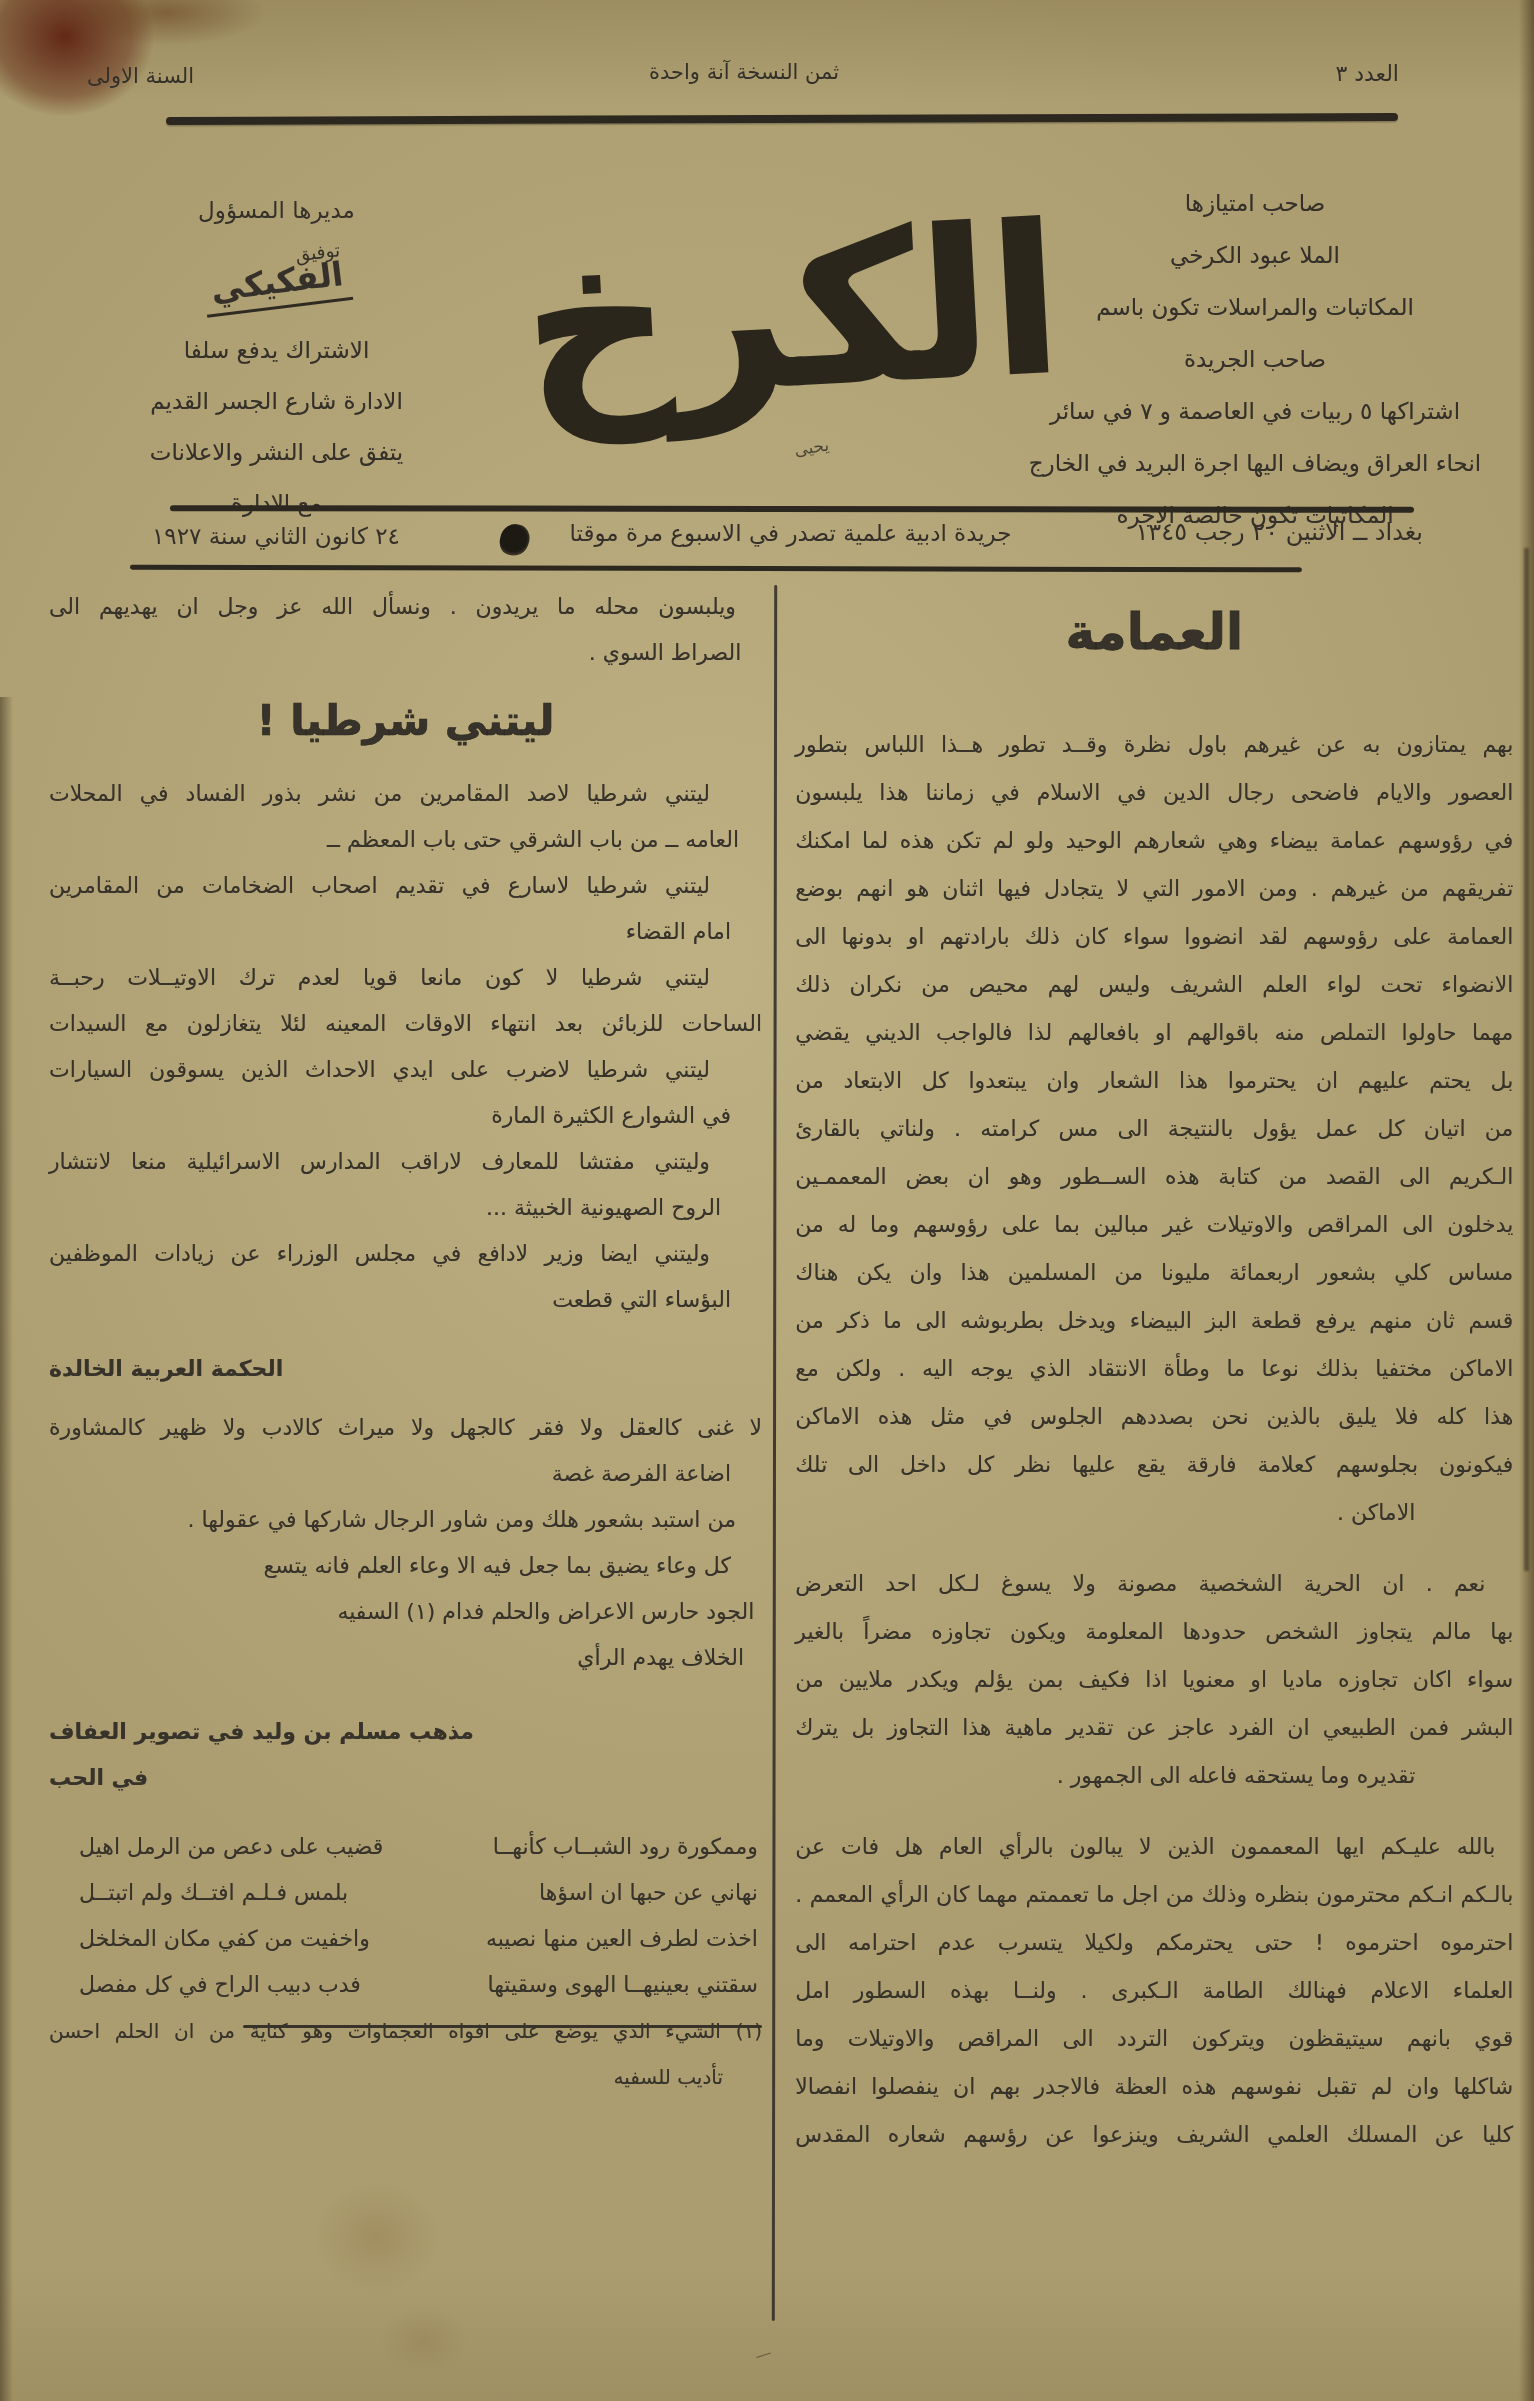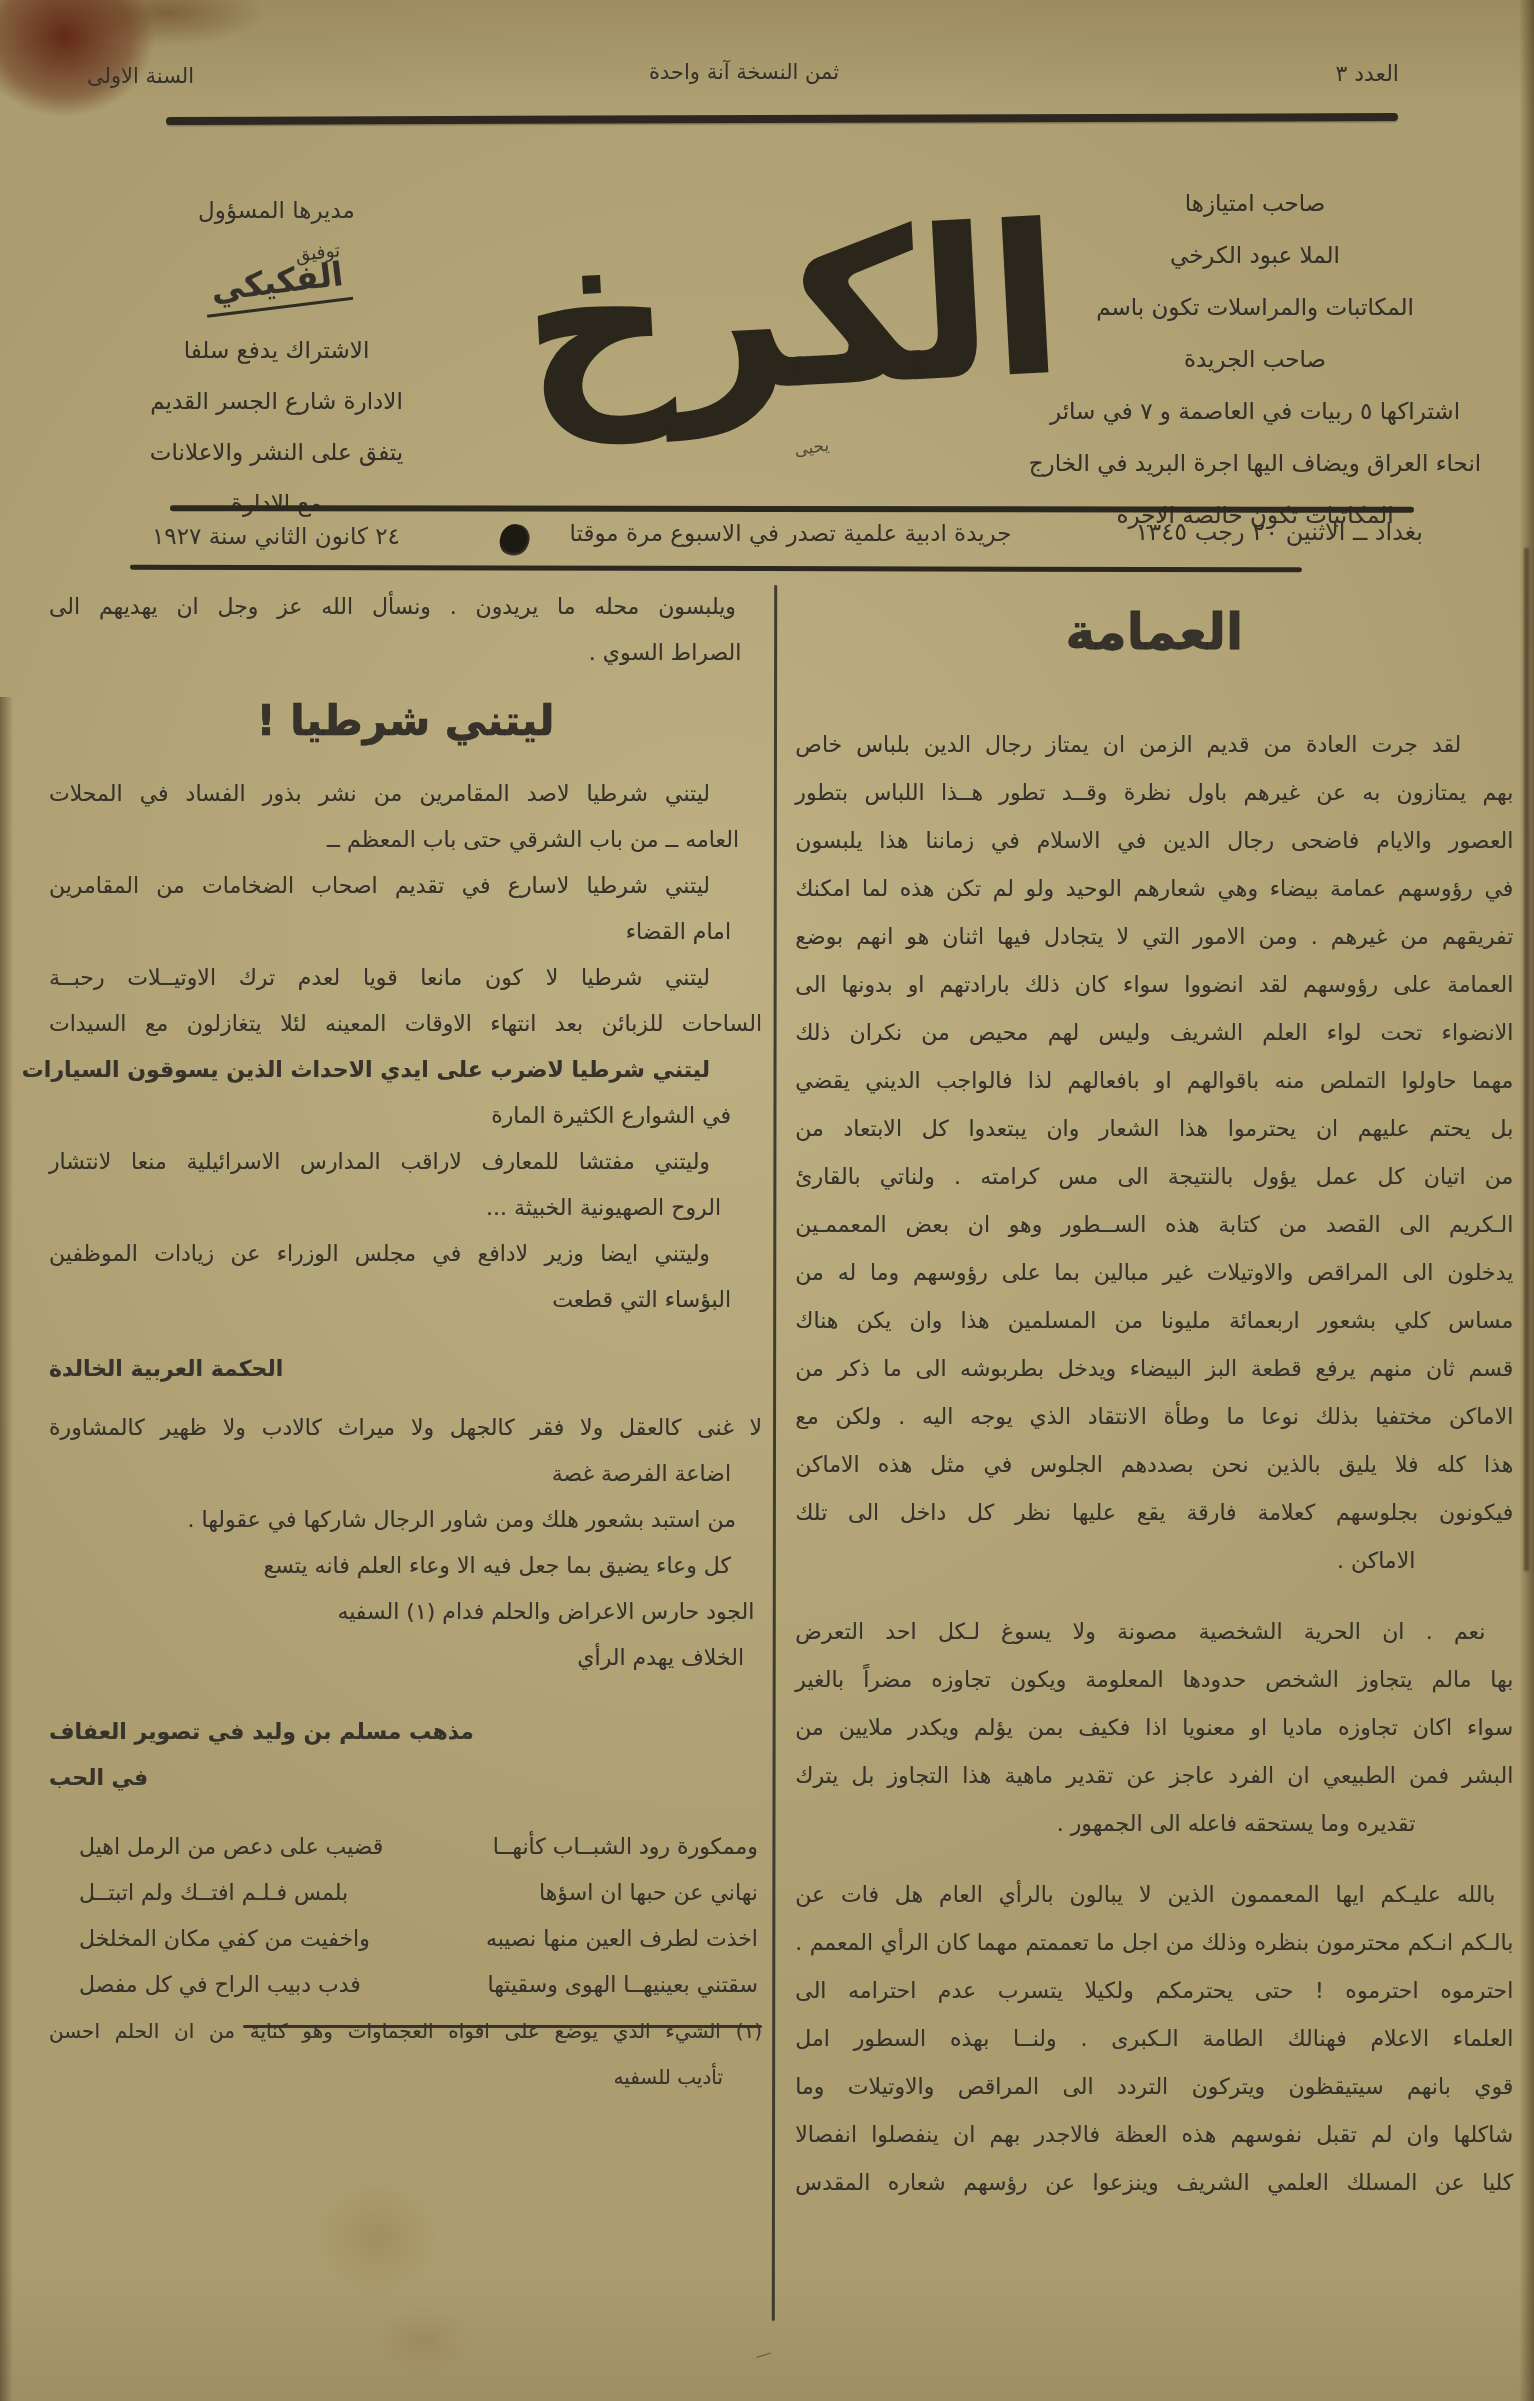--- a/index.html
+++ b/index.html
@@ -160,21 +160,20 @@
 <span class="dl" id="dl-center">جريدة ادبية علمية تصدر في الاسبوع مرة موقتا</span>
 <span class="dl" id="dl-left">٢٤ كانون الثاني سنة ١٩٢٧</span>
 <div id="blot"></div>
 <div class="rule" id="rule3"></div>
 
 <div class="rule" id="divider"></div>
 
 <div class="col" id="col-right">
   <div id="headline-right">العمامة</div>
   <div>
-      <div class="ln j" style="padding-right: 52px; margin-top: 5.2px;">لقد جرت العادة من قديم الزمن ان يمتاز رجال الدين بلباس خاص</div>
       <div class="ln j">بهم يمتازون به عن غيرهم باول نظرة وقــد تطور هــذا اللباس بتطور</div>
       <div class="ln j">العصور والايام فاضحى رجال الدين في الاسلام في زماننا هذا يلبسون</div>
       <div class="ln j">في رؤوسهم عمامة بيضاء وهي شعارهم الوحيد ولو لم تكن هذه لما امكنك</div>
       <div class="ln j">تفريقهم من غيرهم . ومن الامور التي لا يتجادل فيها اثنان هو انهم بوضع</div>
       <div class="ln j">العمامة على رؤوسهم لقد انضووا سواء كان ذلك بارادتهم او بدونها الى</div>
       <div class="ln j">الانضواء تحت لواء العلم الشريف وليس لهم محيص من نكران ذلك</div>
       <div class="ln j">مهما حاولوا التملص منه باقوالهم او بافعالهم لذا فالواجب الديني يقضي</div>
       <div class="ln j">بل يحتم عليهم ان يحترموا هذا الشعار وان يبتعدوا كل الابتعاد من</div>
       <div class="ln j">من اتيان كل عمل يؤول بالنتيجة الى مس كرامته . ولناتي بالقارئ</div>
       <div class="ln j">الـكريم الى القصد من كتابة هذه الســطور وهو ان بعض المعممـين</div>
@@ -203,21 +202,21 @@
 <div class="col" id="col-left">
     <div class="ln j" style="padding-right: 26px;">ويلبسون محله ما يريدون . ونسأل الله عز وجل ان يهديهم الى</div>
     <div class="ln r" style="padding-right: 20.7px;">الصراط السوي .</div>
     <div class="ln h2">ليتني شرطيا !</div>
     <div class="ln j" style="padding-right: 52px; margin-top: 15.5px;">ليتني شرطيا لاصد المقامرين من نشر بذور الفساد في المحلات</div>
     <div class="ln r" style="padding-right: 23px;">العامه ــ من باب الشرقي حتى باب المعظم ــ</div>
     <div class="ln j" style="padding-right: 52px;">ليتني شرطيا لاسارع في تقديم اصحاب الضخامات من المقامرين</div>
     <div class="ln r" style="padding-right: 31px;">امام القضاء</div>
     <div class="ln j" style="padding-right: 52px;">ليتني شرطيا لا كون مانعا قويا لعدم ترك الاوتيــلات رحبــة</div>
     <div class="ln j">الساحات للزبائن بعد انتهاء الاوقات المعينه لئلا يتغازلون مع السيدات</div>
-    <div class="ln j" style="padding-right: 52px; font-weight: bold;">ليتني شرطيا لاضرب على ايدي الاحداث الذين يسوقون السيارات</div>
+    <div class="ln j" style="padding-right: 52px;">ليتني شرطيا لاضرب على ايدي الاحداث الذين يسوقون السيارات</div>
     <div class="ln r" style="padding-right: 31px;">في الشوارع الكثيرة المارة</div>
     <div class="ln j" style="padding-right: 52px;">وليتني مفتشا للمعارف لاراقب المدارس الاسرائيلية منعا لانتشار</div>
     <div class="ln r" style="padding-right: 41px;">الروح الصهيونية الخبيثة ...</div>
     <div class="ln j" style="padding-right: 52px;">وليتني ايضا وزير لادافع في مجلس الوزراء عن زيادات الموظفين</div>
     <div class="ln r" style="padding-right: 31px;">البؤساء التي قطعت</div>
     <div class="ln h3" style="margin-top: 23px;">الحكمة العربية الخالدة</div>
     <div class="ln j" style="margin-top: 13px;">لا غنى كالعقل ولا فقر كالجهل ولا ميراث كالادب ولا ظهير كالمشاورة</div>
     <div class="ln r" style="padding-right: 31px;">اضاعة الفرصة غصة</div>
     <div class="ln r" style="padding-right: 26px;">من استبد بشعور هلك ومن شاور الرجال شاركها في عقولها .</div>
     <div class="ln r" style="padding-right: 31px;">كل وعاء يضيق بما جعل فيه الا وعاء العلم فانه يتسع</div>

